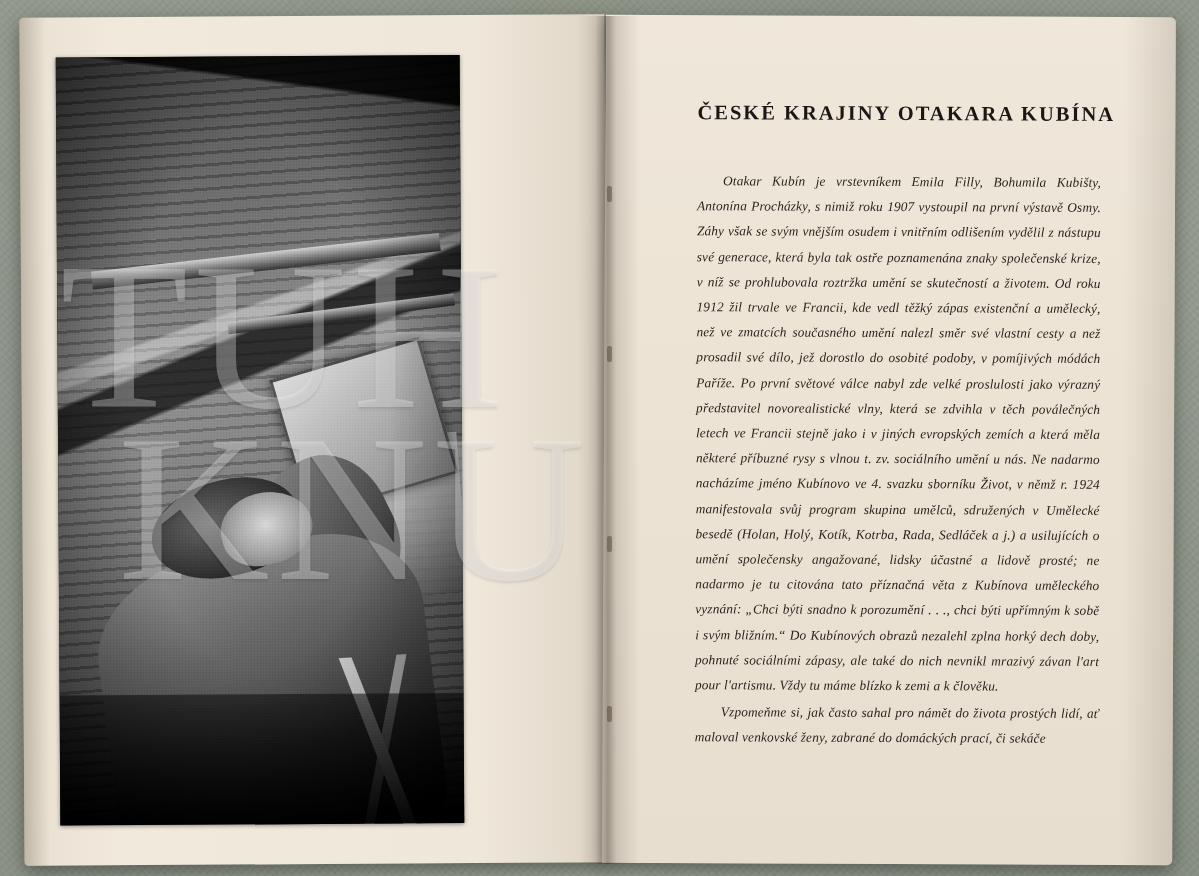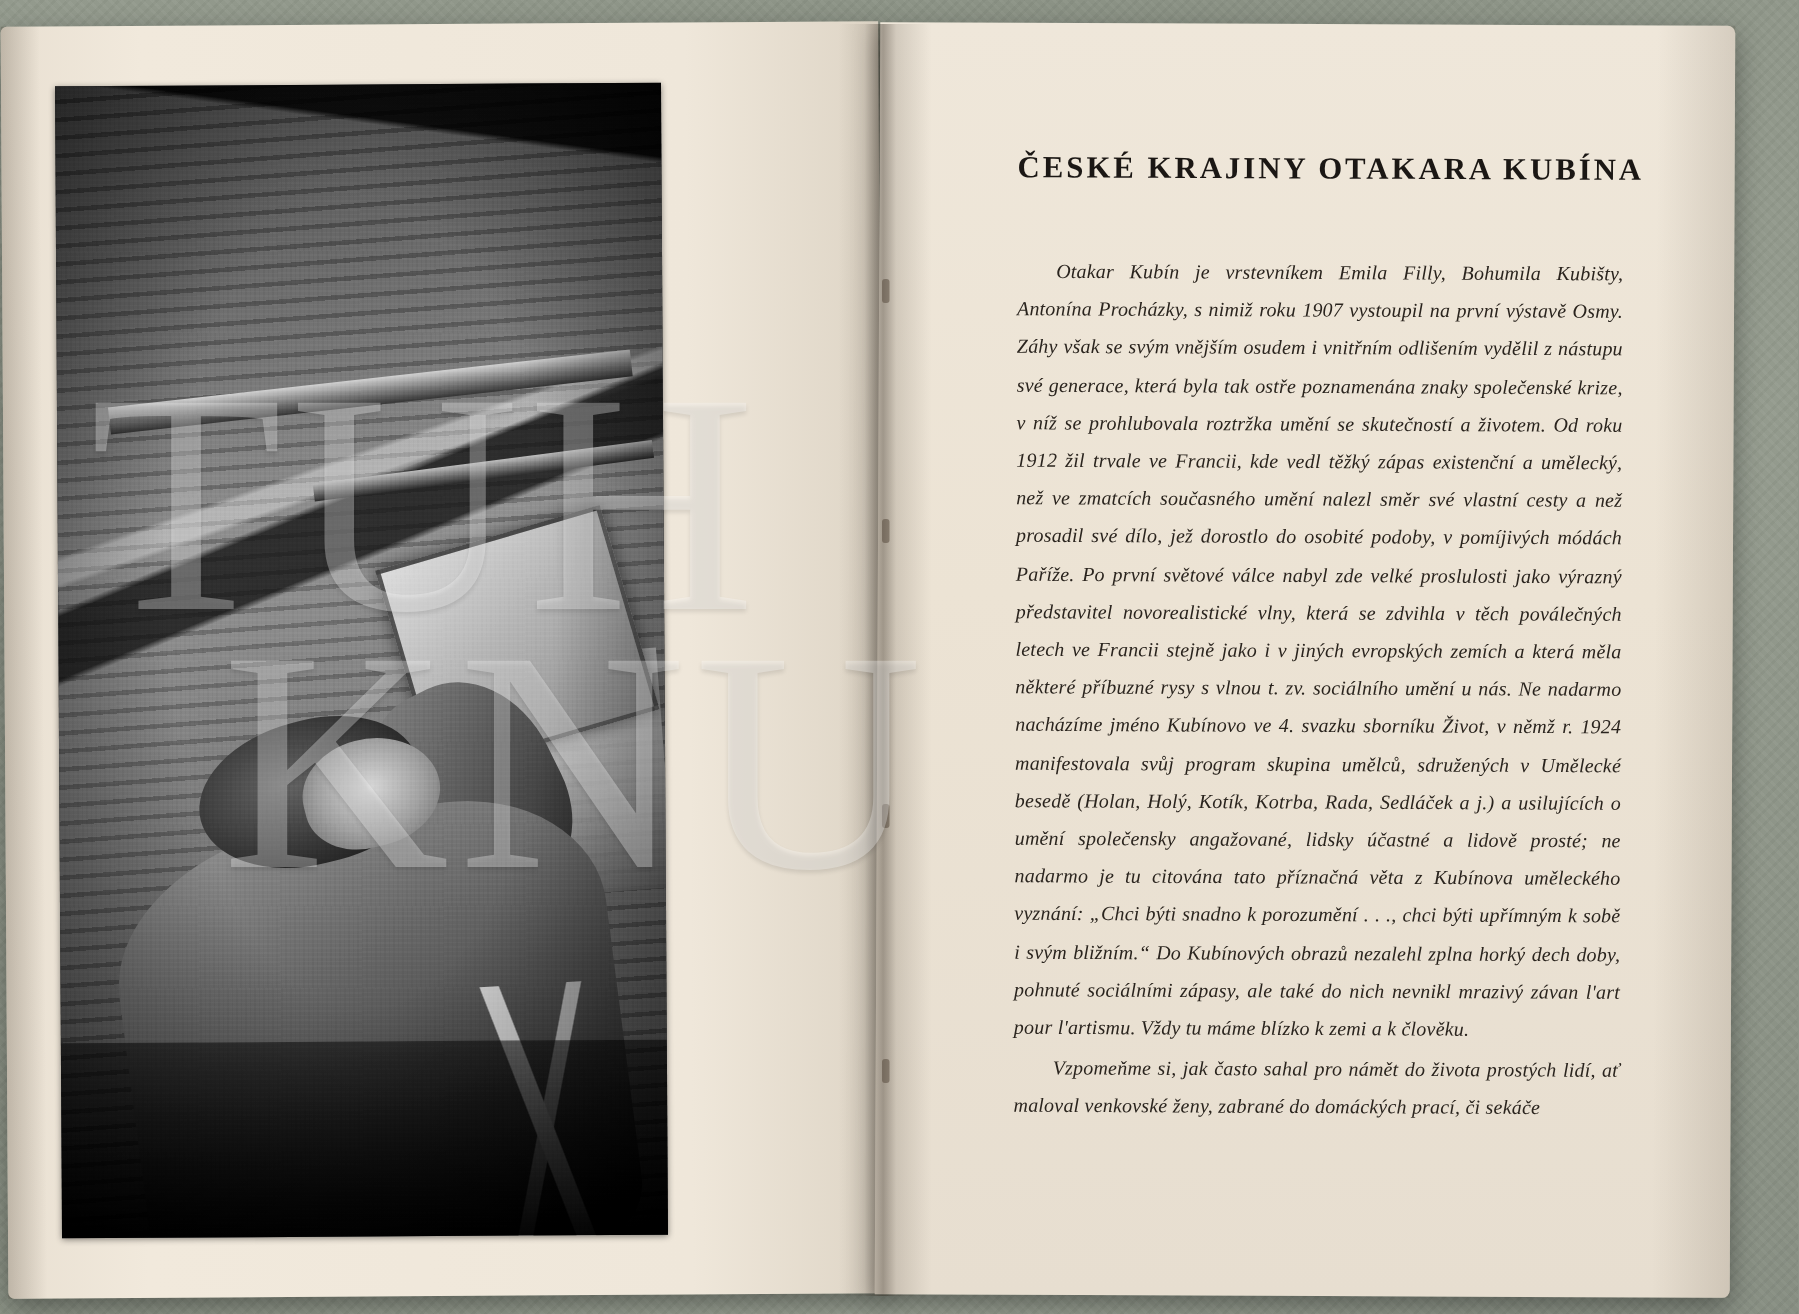--- a/index.html
+++ b/index.html
@@ -48,26 +48,26 @@
     font-size: 210px;
     font-weight: normal;
     letter-spacing: 6px;
     line-height: .82;
     color: rgba(255,255,255,.30);
     text-shadow: 0 2px 3px rgba(0,0,0,.10);
     user-select: none;
     pointer-events: none;
     z-index: 40;
   }
-  #watermark .l2 { display:block; margin-left: 88px; }
+  #watermark .l2 { display:block; margin-left: 58px; }
 
   
   #booklet {
     position: absolute;
-    left: 3px;
+    left: 22px;
     top: 16px;
     width: 1152px;
     height: 848px;
     z-index: 10;
   }
 
   .page {
     position: absolute;
     top: 0;
     height: 100%;

